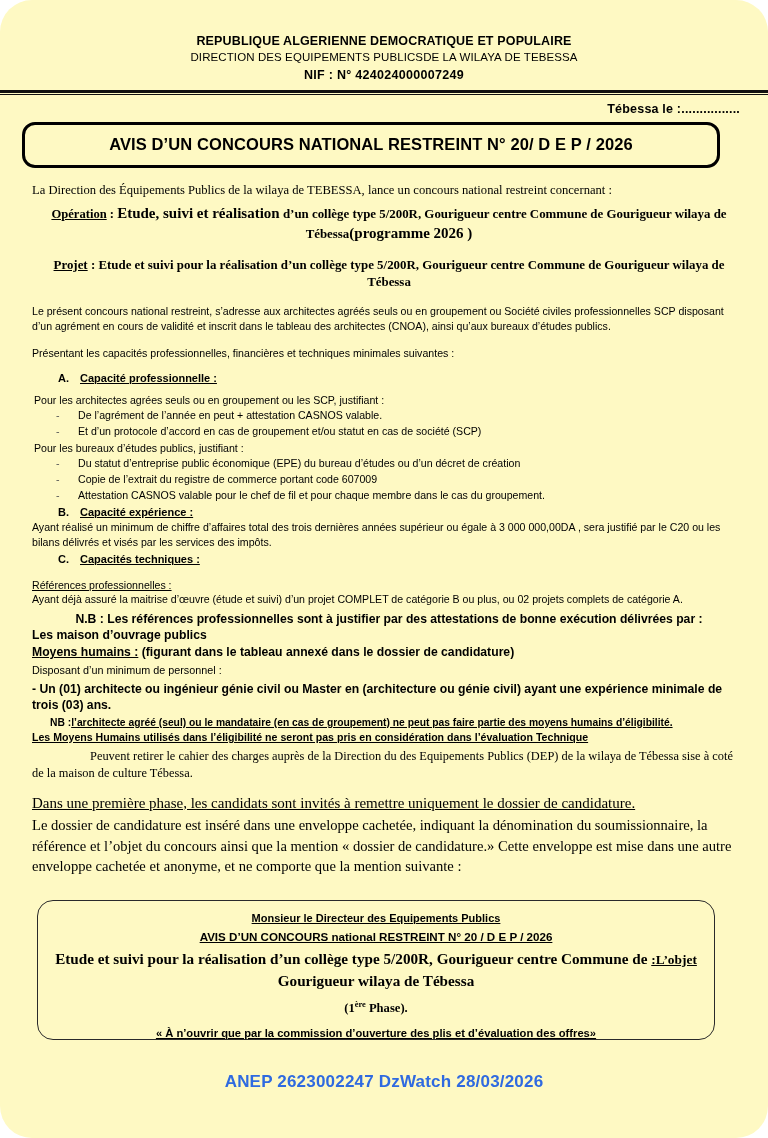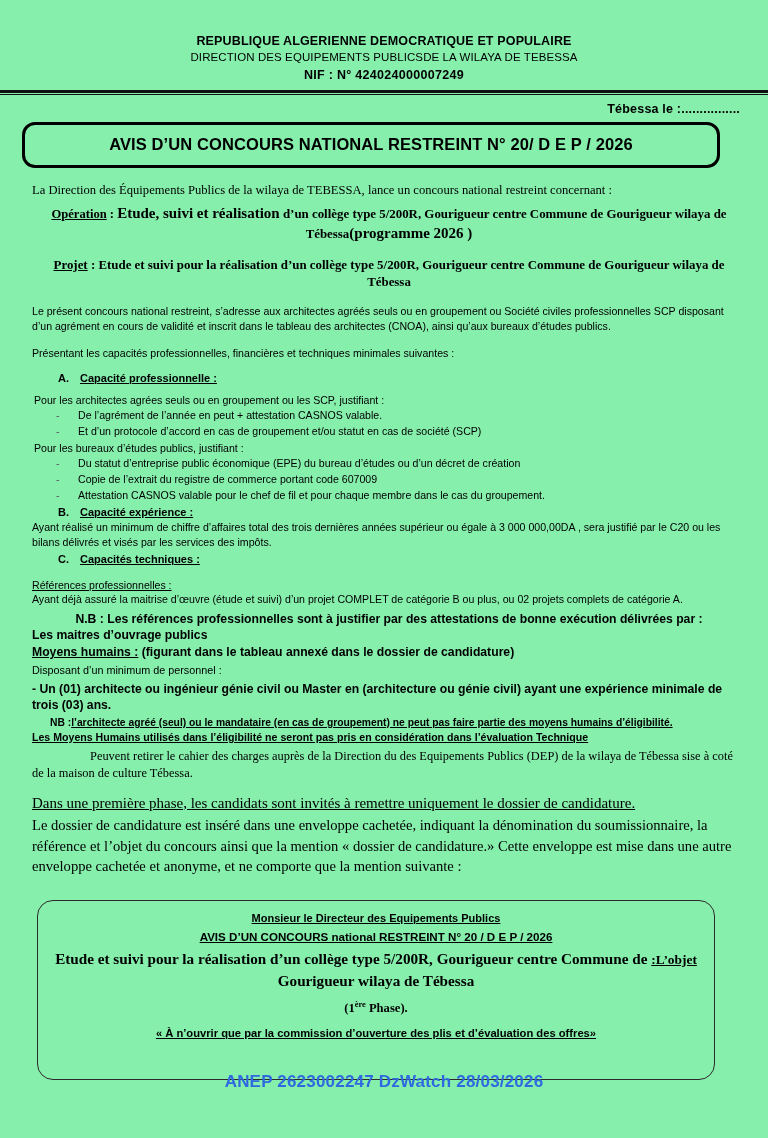--- a/index.html
+++ b/index.html
@@ -4,25 +4,26 @@
 <style>
   html, body {
     margin: 0;
     padding: 0;
     background: #ffffff;
   }
   .page {
     position: relative;
     width: 768px;
     height: 1138px;
-    background: #86efac;
+    background: #fef9c3;
     font-family: "Liberation Sans", sans-serif;
     color: #000000;
     overflow: hidden;
     box-sizing: border-box;
+    border-radius: 32px;
   }
 
   
   .hdr {
     text-align: center;
     padding-top: 34px;
   }
   .hdr-line1 {
     font-family: "Liberation Sans", sans-serif;
     font-size: 12.5px;
@@ -257,21 +258,21 @@
     line-height: 1.42;
     margin-top: 1px;
   }
 
   
   .env-box {
     position: absolute;
     left: 37px;
     top: 900px;
     width: 678px;
-    height: 180px;
+    height: 140px;
     border: 1.4px solid #2a2a2a;
     border-radius: 16px;
     box-sizing: border-box;
     overflow: hidden;
   }
   .env-inner {
     padding: 10px 8px 0 8px;
     text-align: center;
   }
   .env-l1 {
@@ -394,21 +395,21 @@
     <div class="fin-txt">Ayant réalisé un minimum de chiffre d’affaires total des trois  dernières années supérieur ou égale à 3 000 000,00DA , sera justifié par le C20 ou les bilans délivrés et visés par les services des impôts.</div>
 
     <div class="sec-head" style="margin-top:2px">
       <span class="letter">C.</span><span class="u">Capacités techniques :</span>
     </div>
 
     <div class="ref-head">Références professionnelles :</div>
     <div class="fin-txt" style="margin-top:1px">Ayant déjà assuré la maitrise d’œuvre (étude et suivi)  d’un projet COMPLET de catégorie B ou plus, ou 02 projets complets  de catégorie A.</div>
 
     <div class="nb-bold">N.B : Les références professionnelles sont à justifier par des attestations de bonne exécution délivrées par :</div>
-    <div class="bold-line">Les maitres d’ouvrage publics</div>
+    <div class="bold-line">Les maison d’ouvrage publics</div>
 
     <div class="moy-line">
       <span class="u">Moyens humains :</span><span> (figurant dans le tableau annexé dans le dossier de candidature)</span>
     </div>
 
     <div class="disp">Disposant d’un minimum de personnel :</div>
     <div class="arch-line">- Un (01) architecte ou ingénieur génie civil ou Master en (architecture ou génie civil) ayant une expérience minimale de trois (03) ans.</div>
 
     <div class="nb-small">
       <span>NB :</span><span class="u">l’architecte agréé (seul) ou le mandataire (en cas de groupement) ne peut pas faire partie des moyens humains d’éligibilité.</span>

